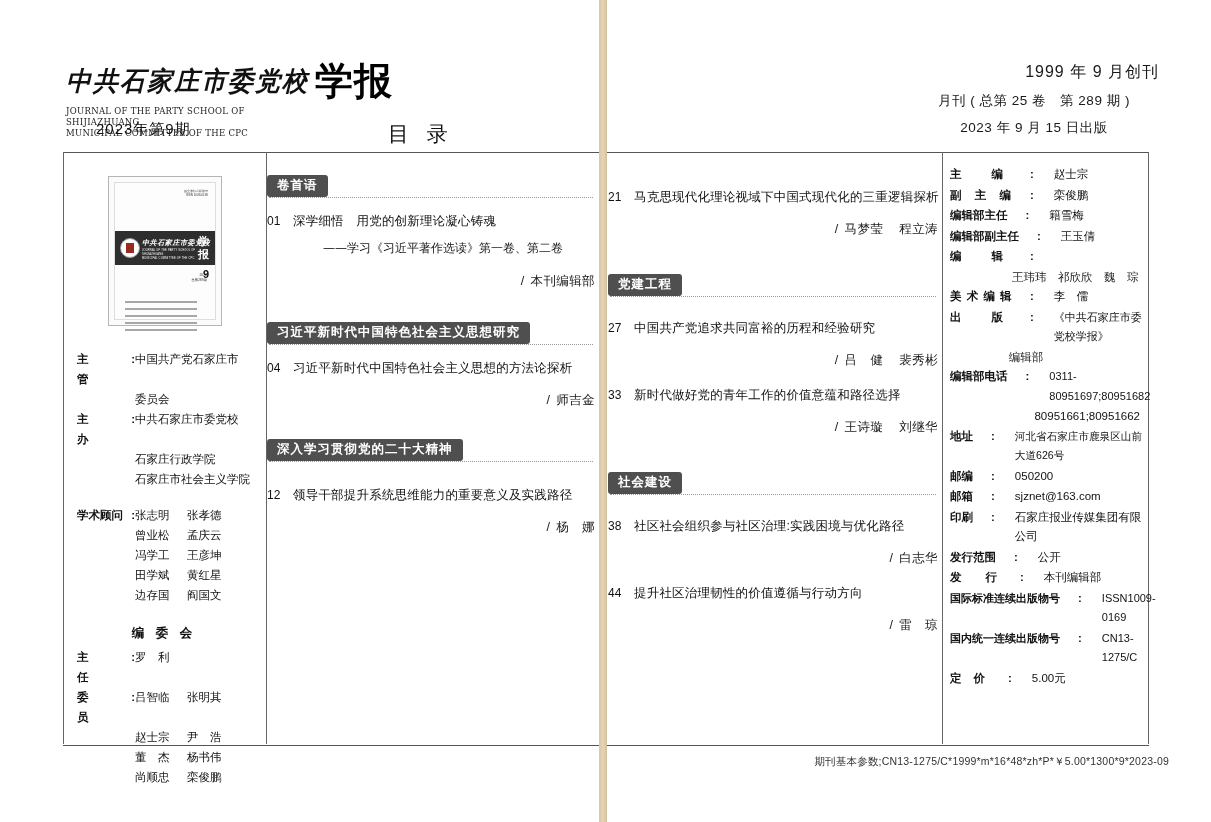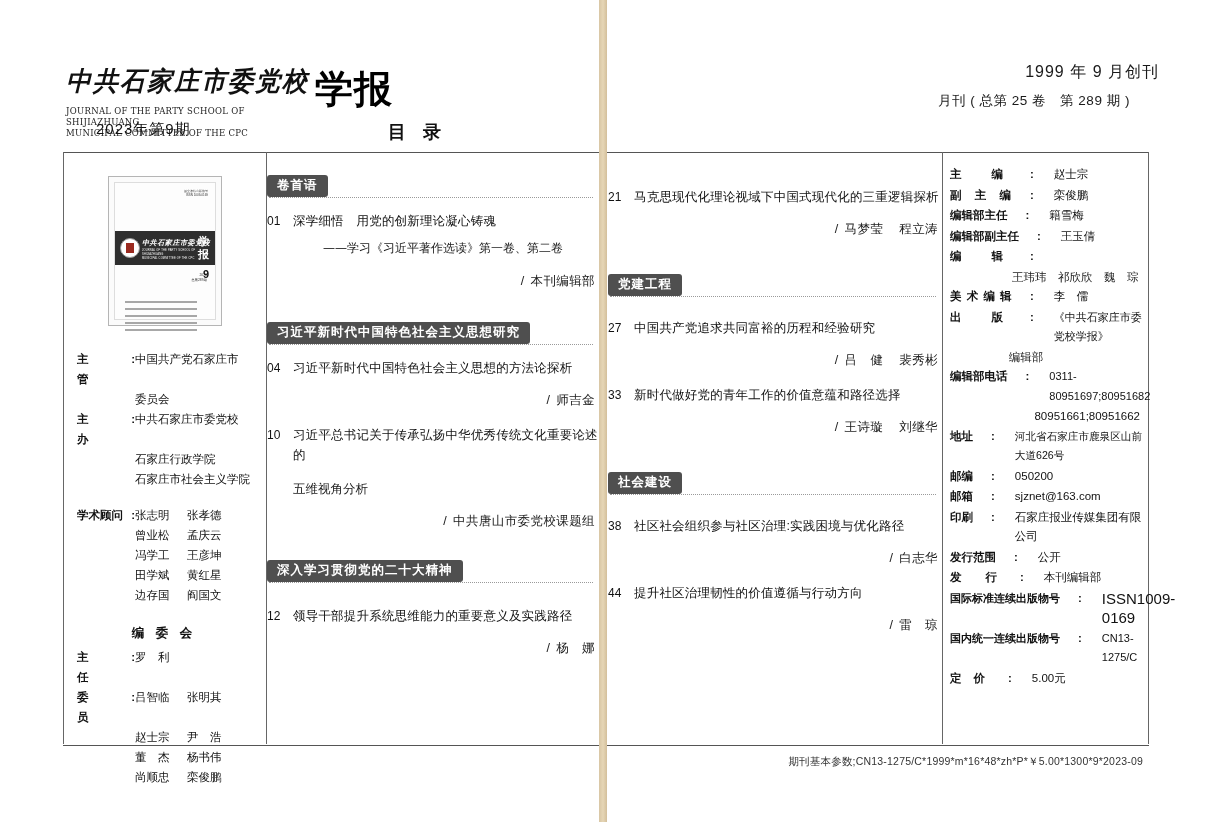--- a/index.html
+++ b/index.html
@@ -52,21 +52,21 @@
     transform: scaleY(1.05);
   }
   .logo-xuebao {
     font-family: "DejaVu Sans", sans-serif;
     font-size: 38px;
     font-weight: bold;
     letter-spacing: 1px;
     color: #000;
     margin-left: 6px;
     position: relative;
-    top: 12px;
+    top: 4px;
   }
   .logo-en {
     font-family: "DejaVu Serif", "Liberation Serif", serif;
     font-size: 8.5px;
     letter-spacing: 0.3px;
     line-height: 11px;
     color: #222;
     margin-top: 3px;
     width: 250px;
   }
@@ -75,24 +75,24 @@
     left: 96px;
     top: 120px;
     font-size: 15px;
     letter-spacing: 1px;
     color: #111;
   }
   .catalog-title {
     position: absolute;
     left: 388px;
     top: 120px;
-    font-size: 18px;
+    font-size: 21px;
     letter-spacing: 6px;
     color: #111;
-    font-weight: bold;
+    font-weight: normal;
   }
   .right-head {
     position: absolute;
     right: 52px;
     top: 62px;
     text-align: center;
     width: 250px;
   }
   .rh1 { font-size: 16px; letter-spacing: 1px; margin-bottom: 9px; text-align: right; }
   .rh2 { font-size: 13.5px; letter-spacing: 0.5px; margin-bottom: 9px; }
@@ -376,21 +376,21 @@
     padding: 6px 7px 7px 7px;
     font-size: 9.5px;
     line-height: 14.5px;
     font-family: "DejaVu Serif", "Liberation Serif", serif;
   }
   .notice-t { font-weight: bold; margin-bottom: 1px; font-size: 9.8px;}
   .notice-b { text-align: justify; text-indent: 19px; }
 
   .footer {
     position: absolute;
-    right: 68px;
+    right: 42px;
     top: 755px;
     font-size: 10.5px;
     color: #333;
     letter-spacing: 0.2px;
   }
 </style>
 </head>
 <body>
 
 <div id="page">
@@ -405,20 +405,21 @@
       <div class="logo-en">
         <div>JOURNAL OF THE PARTY SCHOOL OF SHIJIAZHUANG</div>
         <div>MUNICIPAL COMMITTEE OF THE CPC</div>
       </div>
     </div>
     <div class="issue-line">2023年第9期</div>
     <div class="catalog-title">目  录</div>
     <div class="right-head">
       <div class="rh1">1999 年 9 月创刊</div>
       <div class="rh2">月刊 ( 总第 25 卷　第 289 期 )</div>
+      <div class="rh3">2023 年 9 月 15 日出版</div>
     </div>
   </div>
 
   <div class="frame"></div>
   <div class="vline v1"></div>
   <div class="vline v2"></div>
   <div class="vline v3"></div>
   <div class="vline v4"></div>
 
   <div class="col-left">
@@ -559,30 +560,20 @@
       </div>
       <div class="entry">
         <div class="entry-line">
           <span class="entry-pg">04</span>
           <span class="entry-title">习近平新时代中国特色社会主义思想的方法论探析</span>
         </div>
         <div class="entry-author">
           <span class="slash">/</span><span>师吉金</span>
         </div>
       </div>
-      <div class="entry">
-        <div class="entry-line">
-          <span class="entry-pg">10</span>
-          <span class="entry-title">习近平总书记关于传承弘扬中华优秀传统文化重要论述的</span>
-        </div>
-        <div class="entry-cont">五维视角分析</div>
-        <div class="entry-author">
-          <span class="slash">/</span><span>中共唐山市委党校课题组</span>
-        </div>
-      </div>
     </div>
 
     <div class="sec" style="margin-top:30px">
       <div class="sec-head">
         <span class="sec-tag">深入学习贯彻党的二十大精神</span>
         <span class="sec-rule"></span>
       </div>
       <div class="entry" style="margin-top:26px">
         <div class="entry-line">
           <span class="entry-pg">12</span>
@@ -756,21 +747,21 @@
       <span class="info-key k1" style="width:52px">
           <span style="letter-spacing:24px">发行</span>
         </span>
         <span style="font-weight:bold">:</span>
       <span class="info-val">本刊编辑部</span>
     </div>
 
     <div class="info-row">
       <span class="info-key"><span style="font-size:11px">国际标准连续出版物号</span></span>
         <span style="font-weight:bold">:</span>
-      <span class="info-val" style="font-size:15px">ISSN1009-0169</span>
+      <span class="info-val" style="font-size:11px">ISSN1009-0169</span>
     </div>
 
     <div class="info-row">
       <span class="info-key"><span style="font-size:11px">国内统一连续出版物号</span></span>
         <span style="font-weight:bold">:</span>
       <span class="info-val" style="font-size:11px">CN13-1275/C</span>
     </div>
 
     <div class="info-row">
       <span class="info-key k1" style="width:40px">

